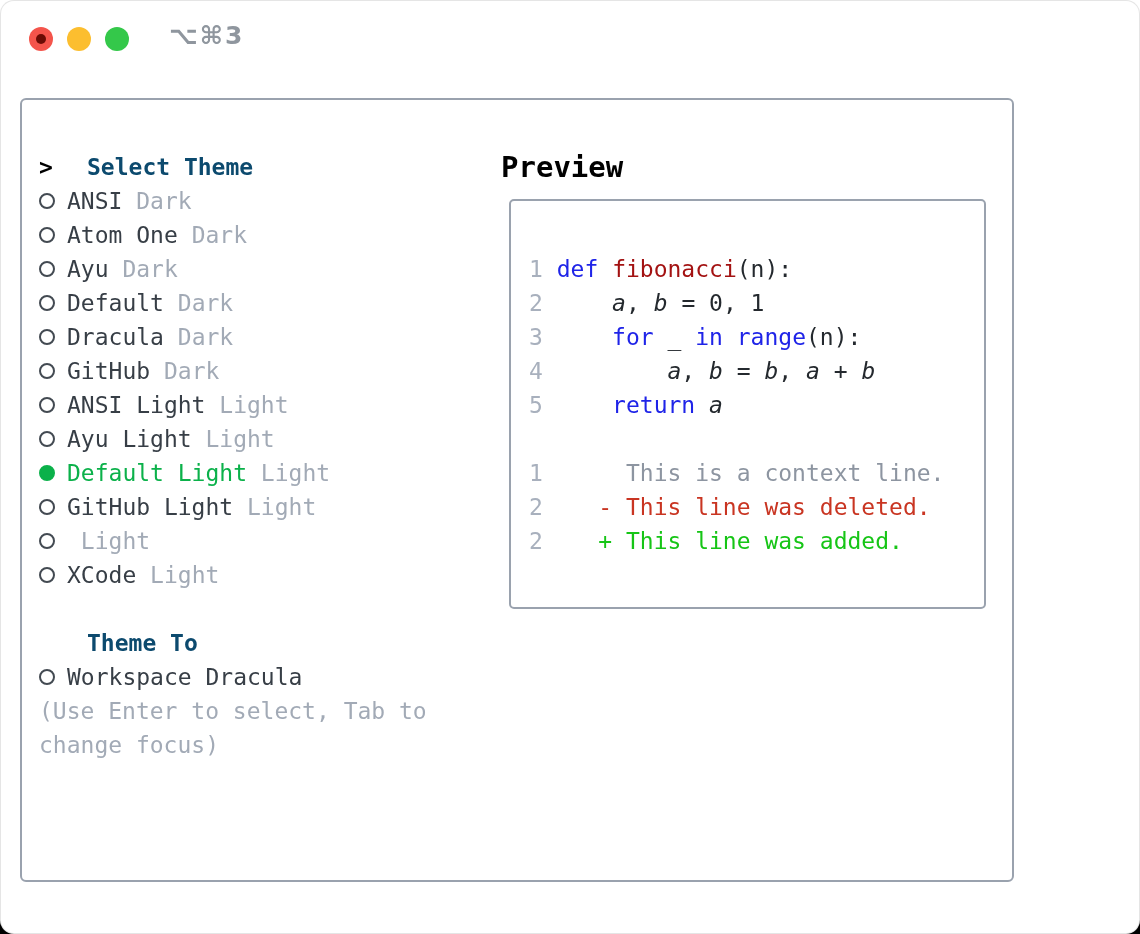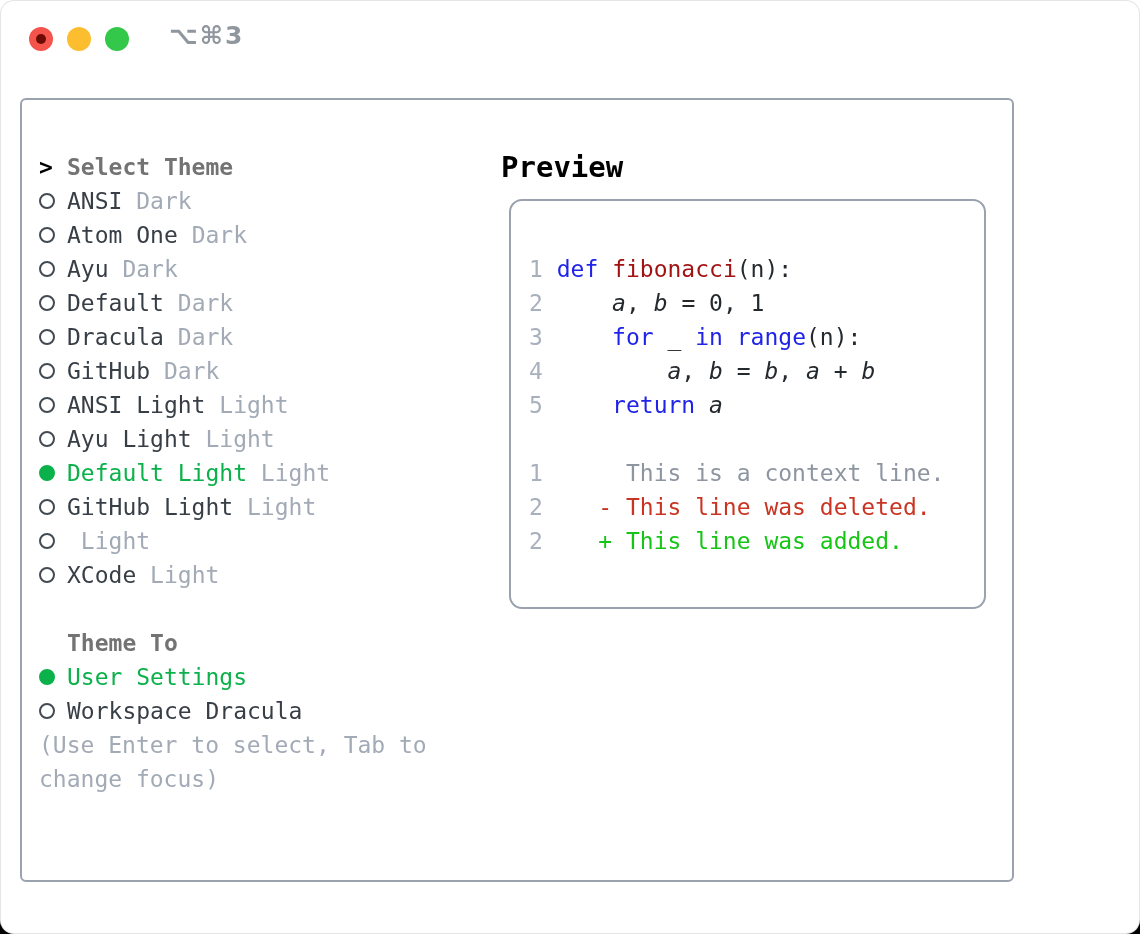--- a/index.html
+++ b/index.html
@@ -32,31 +32,31 @@
     position:absolute;left:19px;top:97px;width:994px;height:784px;
     border:2px solid var(--border);border-radius:6px;box-sizing:border-box;
   }
   
   .left-col{position:absolute;left:38px;top:149px;font-size:23px;line-height:34px;color:var(--ink);}
   .row{display:flex;align-items:center;height:34px;white-space:pre;}
   .marker{width:28px;display:flex;align-items:center;flex:0 0 28px;}
   .dot{width:16px;height:16px;border:2.5px solid #434a52;border-radius:50%;box-sizing:border-box;}
   .dot.on{border-color:var(--green);background:var(--green);}
   .prompt{width:28px;flex:0 0 28px;font-weight:700;color:#000;}
-  .heading{font-weight:700;color:#737373;}
+  .heading{font-weight:700;color:#0c4a6e;margin-left:20px;}
   .iname{color:var(--ink);}
   .iname.sel{color:var(--green);}
   .variant{color:var(--muted);}
   .apply-block{margin-top:34px;}
   .help{width:420px;color:var(--muted);white-space:normal;}
   
   .preview-title{position:absolute;left:500px;top:149px;font-size:29px;line-height:34px;font-weight:700;color:#000;}
   .preview-box{
     position:absolute;left:508px;top:198px;width:477px;height:410px;box-sizing:border-box;
-    border:2px solid var(--border);border-radius:13px;
+    border:2px solid var(--border);border-radius:5px;
     padding:51px 0 8px 18px;font-size:23px;line-height:34px;white-space:pre;color:#24292e;
   }
   .code-line{height:34px;}
   .num{color:var(--numgray);}
   .kw{color:var(--kw);}
   .fn{color:var(--fn);}
   .v{font-style:italic;}
   .ctx{color:var(--ctxgray);}
   .del{color:var(--dred);}
   .add{color:var(--dgreen);}
@@ -93,21 +93,20 @@
         <div class="row"><span class="marker"><span class="dot"></span></span><span class="iname">GitHub Light</span><span class="variant"> Light</span></div>
         <div class="row"><span class="marker"><span class="dot"></span></span><span class="variant"> Light</span></div>
         <div class="row"><span class="marker"><span class="dot"></span></span><span class="iname">XCode</span><span class="variant"> Light</span></div>
       </div>
 
     <div class="apply-block">
       <div class="row">
         <span class="marker"></span><span class="heading">Theme To</span>
       </div>
       <div id="apply-list">
-          <div class="row"><span class="marker"><span class="dot on"></span></span><span class="iname sel">User Settings</span></div>
           <div class="row"><span class="marker"><span class="dot"></span></span><span class="iname">Workspace Dracula</span></div>
         </div>
     </div>
 
     <div class="help">(Use Enter to select, Tab to change focus)</div>
   </div>
 
   <div class="preview-title">Preview</div>
   <div class="preview-box" id="preview-box"><div class="code-line"><span class="num">1</span><span> </span><span class="kw">def</span><span class="p"> </span><span class="fn">fibonacci</span><span class="p">(n):</span></div><div class="code-line"><span class="num">2</span><span>     </span><span class="v">a</span><span class="p">, </span><span class="v">b</span><span class="p"> = 0, 1</span></div><div class="code-line"><span class="num">3</span><span>     </span><span class="kw">for</span><span class="p"> _ </span><span class="kw">in</span><span class="p"> </span><span class="kw">range</span><span class="p">(n):</span></div><div class="code-line"><span class="num">4</span><span>         </span><span class="v">a</span><span class="p">, </span><span class="v">b</span><span class="p"> = </span><span class="v">b</span><span class="p">, </span><span class="v">a</span><span class="p"> + </span><span class="v">b</span></div><div class="code-line"><span class="num">5</span><span>     </span><span class="kw">return</span><span class="p"> </span><span class="v">a</span></div><div class="code-line"></div><div class="code-line"><span class="num">1</span><span>      </span><span class="ctx">This is a context line.</span></div><div class="code-line"><span class="num">2</span><span>    </span><span class="del">- This line was deleted.</span></div><div class="code-line"><span class="num">2</span><span>    </span><span class="add">+ This line was added.</span></div></div>
 

